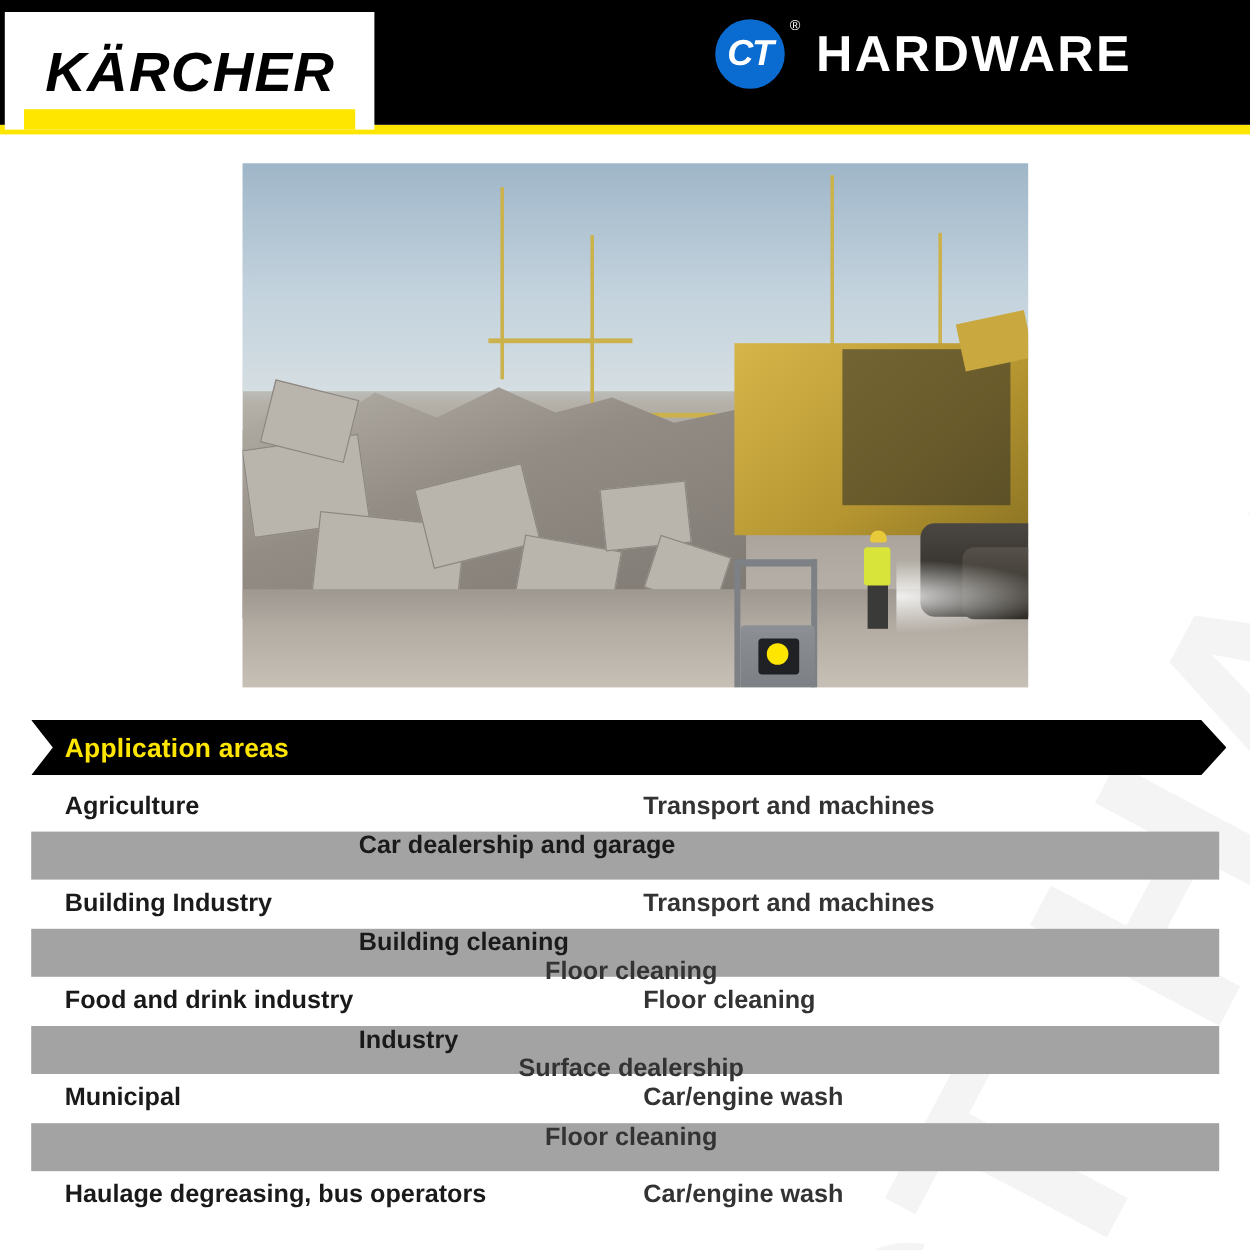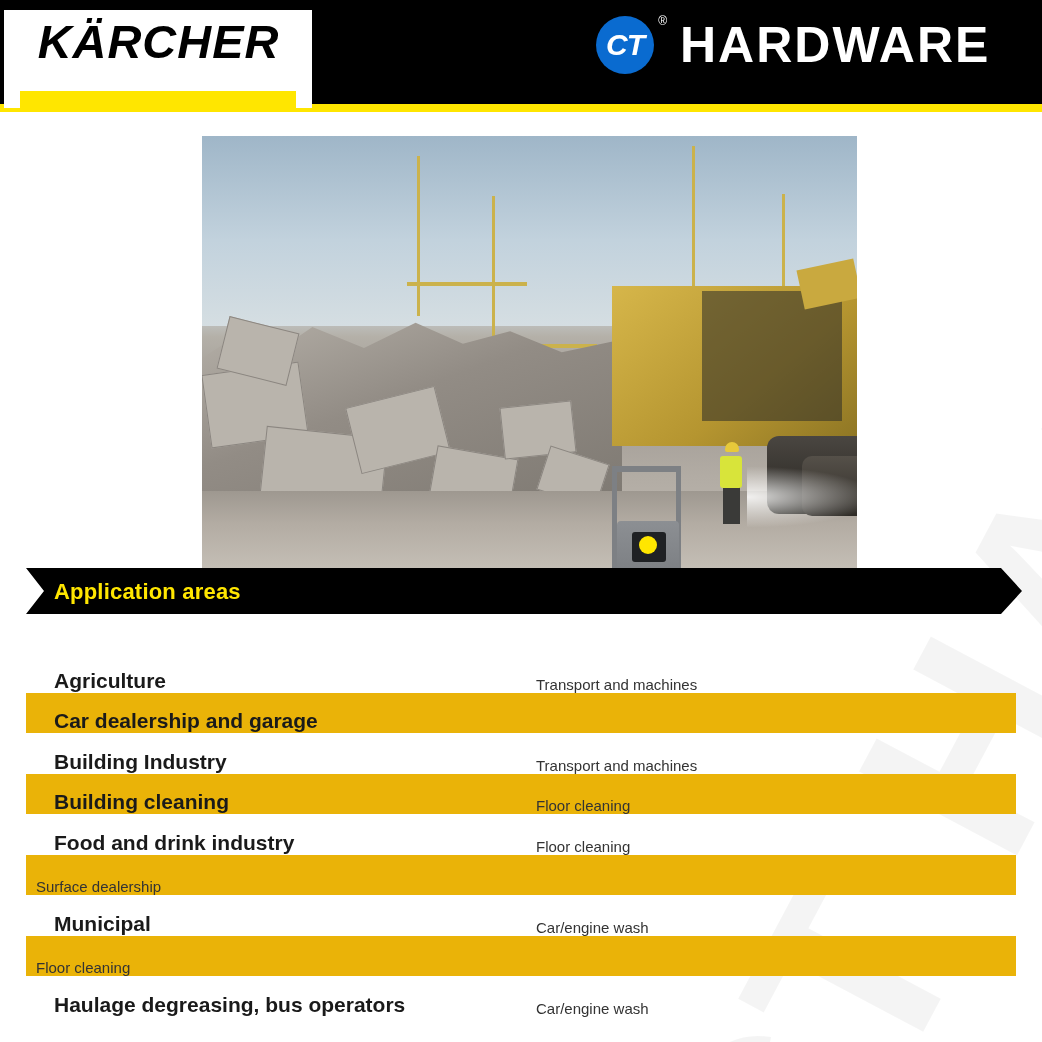--- a/index.html
+++ b/index.html
@@ -27,21 +27,21 @@
   }
   .karcher-logo {
     width: 308px;
     height: 98px;
     background: #ffffff;
     margin-left: 4px;
     margin-top: 14px;
     box-sizing: border-box;
     display: flex;
     flex-direction: column;
-    justify-content: space-between;
+    justify-content: flex-end;
     align-items: center;
     padding-top: 6px;
   }
   .karcher-word {
     font-family: "Liberation Sans", sans-serif;
     font-weight: bold;
     font-style: italic;
     font-size: 46px;
     letter-spacing: 1px;
     color: #000000;
@@ -81,21 +81,21 @@
     position: absolute;
     right: -12px;
     top: -2px;
     font-size: 12px;
     color: #ffffff;
     font-style: normal;
     font-weight: normal;
   }
   .ct-hardware {
     color: #ffffff;
-    font-size: 50px;
+    font-size: 42px;
     font-weight: bold;
     letter-spacing: 2px;
     margin-left: 26px;
     line-height: 58px;
   }
   .header-yellow-rule {
     width: 1042px;
     height: 8px;
     background: #ffe600;
   }
@@ -210,21 +210,21 @@
   .washer-frame-l { left: 410px; }
   .washer-frame-r { left: 474px; }
   .washer-handle {
     position: absolute; left: 410px; top: 330px; width: 69px; height: 6px; background: #7d8084; border-radius: 3px;
   }
 
   
   .banner {
     position: absolute;
     left: 26px;
-    top: 568px;
+    top: 600px;
     width: 996px;
     height: 46px;
     z-index: 2;
   }
   .banner-shape {
     position: absolute;
     left: 0; top: 0;
     width: 996px; height: 46px;
     background: #000000;
     clip-path: polygon(0 0, 975px 0, 996px 23px, 975px 46px, 0 46px, 18px 23px);
@@ -243,37 +243,37 @@
   .table {
     position: absolute;
     left: 26px;
     top: 652px;
     width: 990px;
     z-index: 2;
   }
   .row {
     display: flex;
     height: 40.5px;
-    align-items: flex-end;
-  }
-  .row.alt { background: #eab308; }
+    align-items: center;
+  }
+  .row.alt { background: #a3a3a3; flex-direction: column; }
   .cell-l {
     width: 500px;
     padding-left: 28px;
     box-sizing: border-box;
     font-size: 21px;
     font-weight: bold;
     color: #1a1a1a;
   }
   .cell-r {
     flex: 1;
     padding-left: 10px;
     box-sizing: border-box;
-    font-size: 15px;
-    font-weight: normal;
+    font-size: 21px;
+    font-weight: bold;
     color: #333333;
   }
 </style>
 </head>
 <body>
 
 <div class="header">
   <div class="karcher-logo">
     <div class="karcher-word">KÄRCHER</div>
     <div class="karcher-bar"></div>
@@ -353,20 +353,21 @@
   </div>
   <div class="row alt">
     <div class="cell-l">Building cleaning</div>
     <div class="cell-r">Floor cleaning</div>
   </div>
   <div class="row">
     <div class="cell-l">Food and drink industry</div>
     <div class="cell-r">Floor cleaning</div>
   </div>
   <div class="row alt">
+    <div class="cell-l">Industry</div>
     <div class="cell-r">Surface dealership</div>
   </div>
   <div class="row">
     <div class="cell-l">Municipal</div>
     <div class="cell-r">Car/engine wash</div>
   </div>
   <div class="row alt">
     <div class="cell-r">Floor cleaning</div>
   </div>
   <div class="row">

